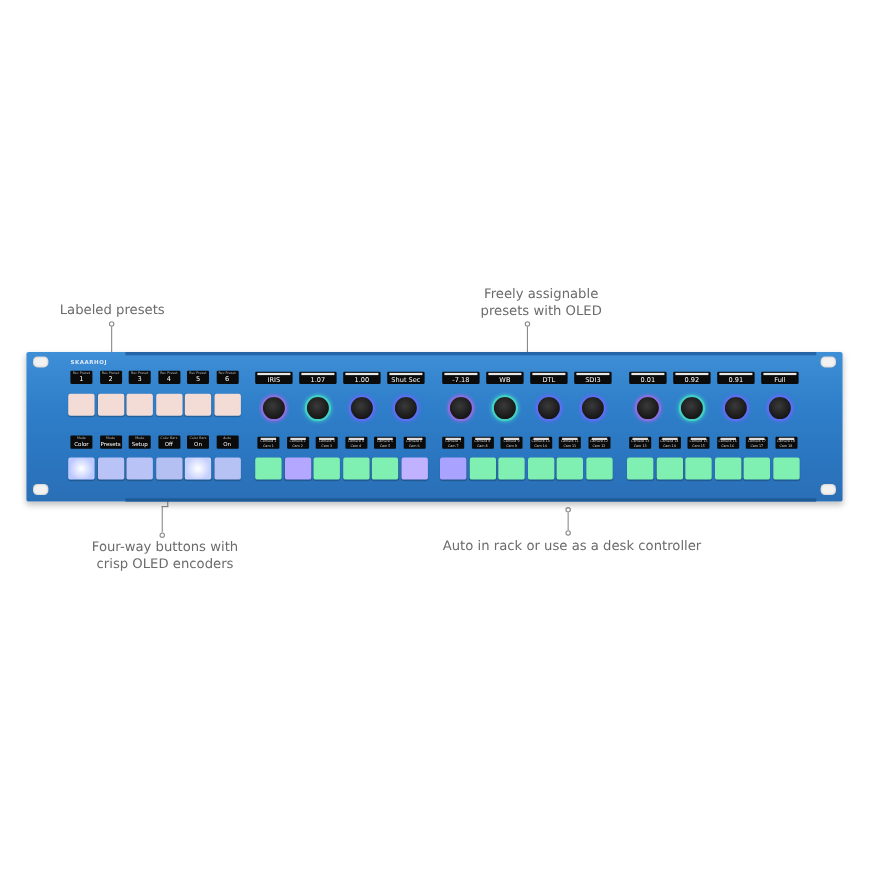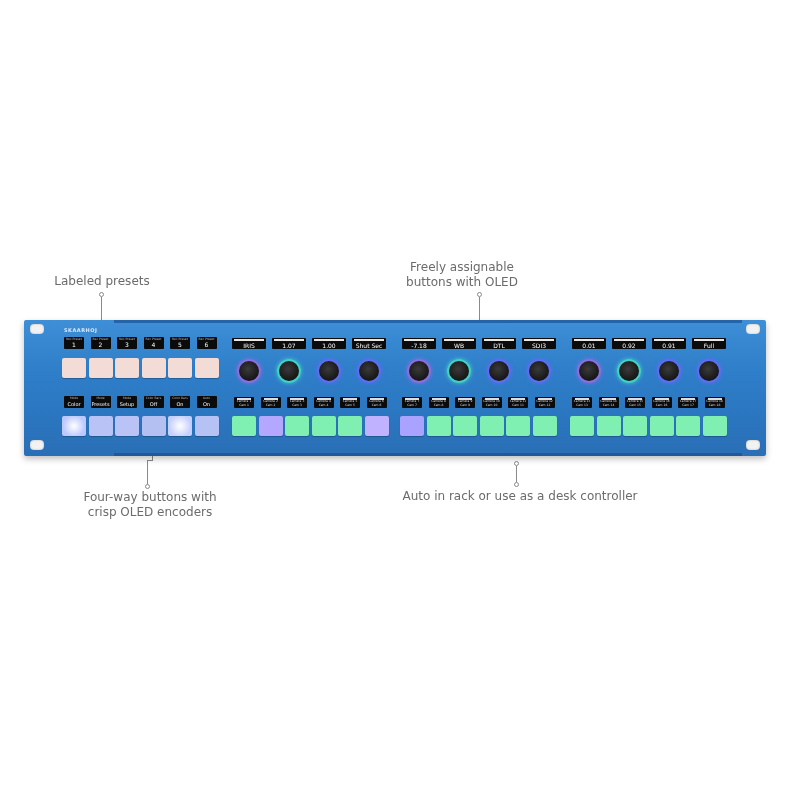--- a/index.html
+++ b/index.html
@@ -26,23 +26,23 @@
   .key{position:absolute;width:24px;height:20px;border-radius:2px;box-shadow:0 1px 1px rgba(0,0,0,0.25);}
   .knob{position:absolute;width:24px;height:24px;border-radius:50%;background:radial-gradient(circle at 45% 40%,#3a3a3a 0%,#1b1b1b 60%,#0e0e0e 100%);box-sizing:border-box;}
 </style>
 </head>
 <body>
 
 <div class="callout" style="left:52px;top:274px;width:100px;text-align:center;">Labeled presets</div>
 <div class="dot" style="left:99px;top:292px;"></div>
 <div class="vline" style="left:101px;top:297px;height:30px;"></div>
 
-<div class="callout" style="left:382px;top:260px;width:160px;">
+<div class="callout" style="left:412px;top:260px;width:160px;">
   <div>Freely assignable</div>
-  <div>buttons with OLED</div>
+  <div>presets with OLED</div>
 </div>
 <div class="dot" style="left:477px;top:292px;"></div>
 <div class="vline" style="left:479px;top:297px;height:32px;"></div>
 
 <div class="vline" style="left:152px;top:440px;height:21px;"></div>
 <div class="vline" style="left:147px;top:460px;width:6px;height:1px;"></div>
 <div class="vline" style="left:147px;top:460px;height:24px;"></div>
 <div class="dot" style="left:145px;top:484px;"></div>
 <div class="callout" style="left:70px;top:490px;width:160px;">
   <div>Four-way buttons with</div>

